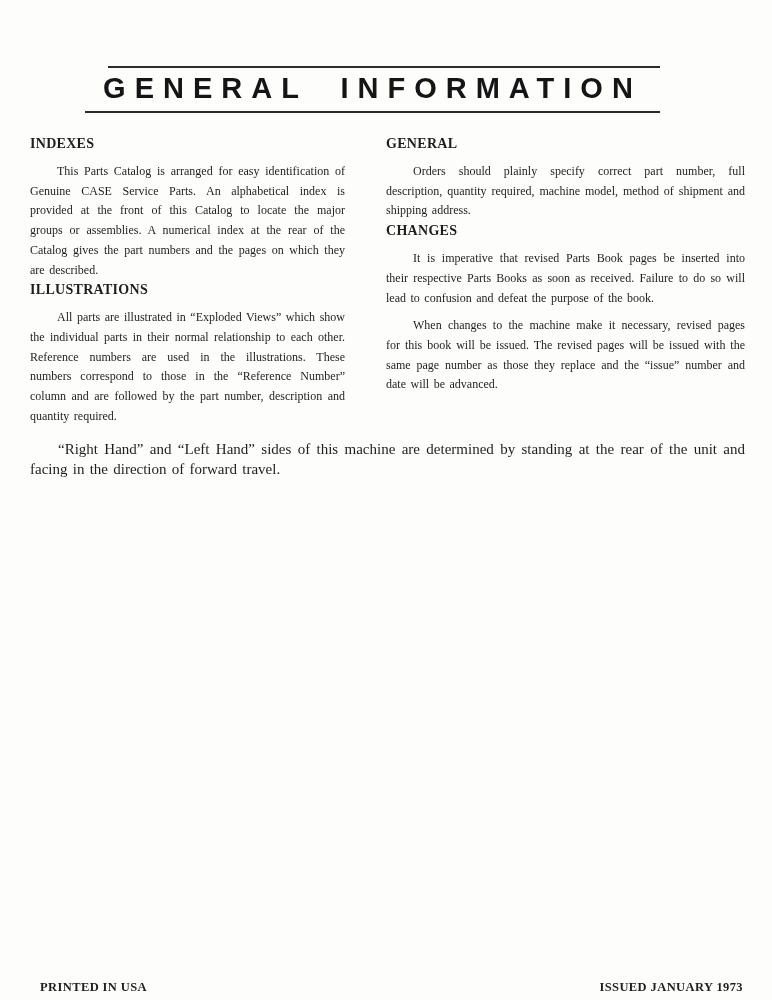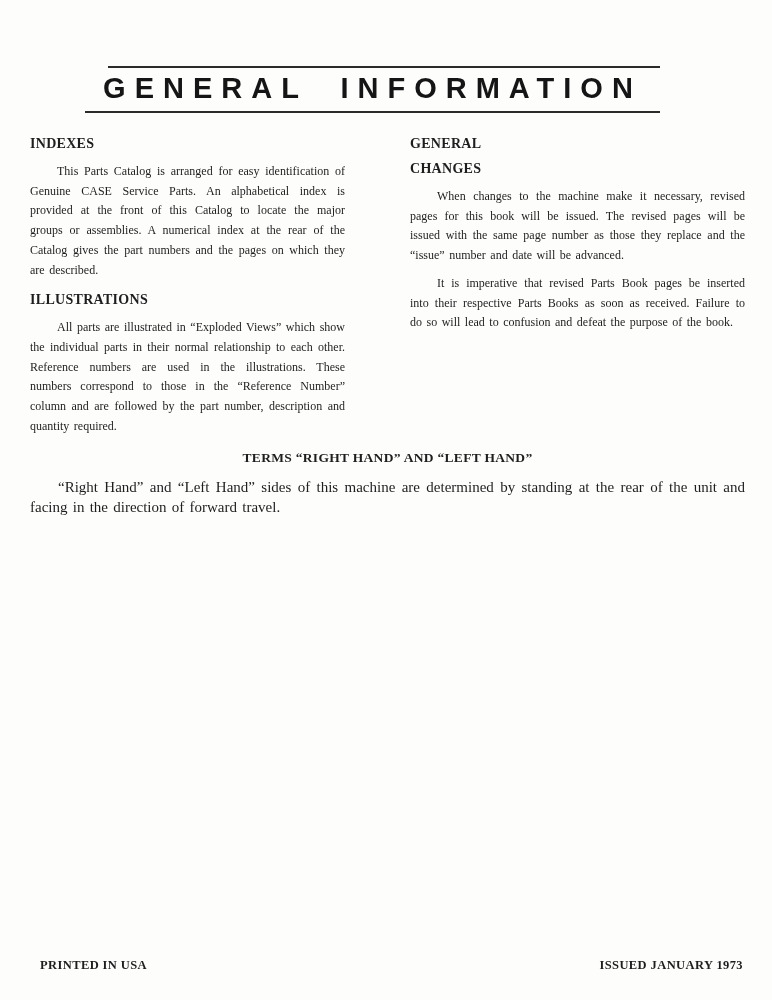--- a/index.html
+++ b/index.html
@@ -34,40 +34,40 @@
     word-spacing: 16px;
     color: #151515;
     white-space: nowrap;
   }
 
   
   .columns {
     margin: 24px 27px 0 30px;
     display: grid;
     grid-template-columns: 315px 1fr;
-    column-gap: 65px;
+    column-gap: 41px;
     align-items: start;
   }
   .sec-heading {
     font-family: "Liberation Serif", serif;
     font-weight: 700;
     font-size: 14px;
     line-height: 1;
     letter-spacing: 0.3px;
     margin: 0 0 11px 0;
   }
   .body-par {
     margin: 0;
     font-size: 12px;
     line-height: 19.7px;
     text-align: justify;
     text-indent: 27px;
     word-spacing: 1.5px;
   }
-  .body-par + .sec-heading { margin-top: 13px; }
+  .body-par + .sec-heading { margin-top: 3px; }
   .body-par + .body-par { margin-top: 8px; }
 
   
   .terms { margin: 14px 27px 0 30px; }
   .terms-heading {
     margin: 0 0 12px 0;
     text-align: center;
     font-weight: 700;
     font-size: 13.5px;
     letter-spacing: 0.3px;
@@ -77,21 +77,21 @@
     font-size: 15px;
     line-height: 19.5px;
     text-align: justify;
     text-indent: 28px;
     word-spacing: 1.5px;
   }
 
   
   .page-footer {
     position: absolute;
-    left: 40px; right: 29px; top: 958px;
+    left: 40px; right: 29px; top: 980px;
     display: flex;
     justify-content: space-between;
     font-weight: 700;
     font-size: 12.5px;
     letter-spacing: 0.4px;
   }
 </style>
 </head>
 <body>
 
@@ -107,29 +107,29 @@
 
     <section class="col col-left">
       <h2 class="sec-heading">INDEXES</h2>
       <p class="body-par">This Parts Catalog is arranged for easy identification of Genuine CASE Service Parts. An alphabetical index is provided at the front of this Catalog to locate the major groups or assemblies. A numerical index at the rear of the Catalog gives the part numbers and the pages on which they are described.</p>
       <h2 class="sec-heading">ILLUSTRATIONS</h2>
       <p class="body-par">All parts are illustrated in “Exploded Views” which show the individual parts in their normal relationship to each other. Reference numbers are used in the illustrations. These numbers correspond to those in the “Reference Number” column and are followed by the part number, description and quantity required.</p>
     </section>
 
     <section class="col col-right">
       <h2 class="sec-heading">GENERAL</h2>
+      <p class="body-par">Orders should plainly specify correct part number, full description, quantity required, machine model, method of shipment and shipping address.</p>
       <h2 class="sec-heading">CHANGES</h2>
+      <p class="body-par">It is imperative that revised Parts Book pages be inserted into their respective Parts Books as soon as received. Failure to do so will lead to confusion and defeat the purpose of the book.</p>
       <p class="body-par">When changes to the machine make it necessary, revised pages for this book will be issued. The revised pages will be issued with the same page number as those they replace and the “issue” number and date will be advanced.</p>
-      <p class="body-par">It is imperative that revised Parts Book pages be inserted into their respective Parts Books as soon as received. Failure to do so will lead to confusion and defeat the purpose of the book.</p>
     </section>
 
   </main>
 
   <section class="terms">
-    <h2 class="terms-heading">TERMS “RIGHT HAND” AND “LEFT HAND”</h2>
     <p class="terms-par">“Right Hand” and “Left Hand” sides of this machine are determined by standing at the rear of the unit and facing in the direction of forward travel.</p>
   </section>
 
   <footer class="page-footer">
     <span>PRINTED IN USA</span>
     <span>ISSUED JANUARY 1973</span>
   </footer>
 
 </div>
 

